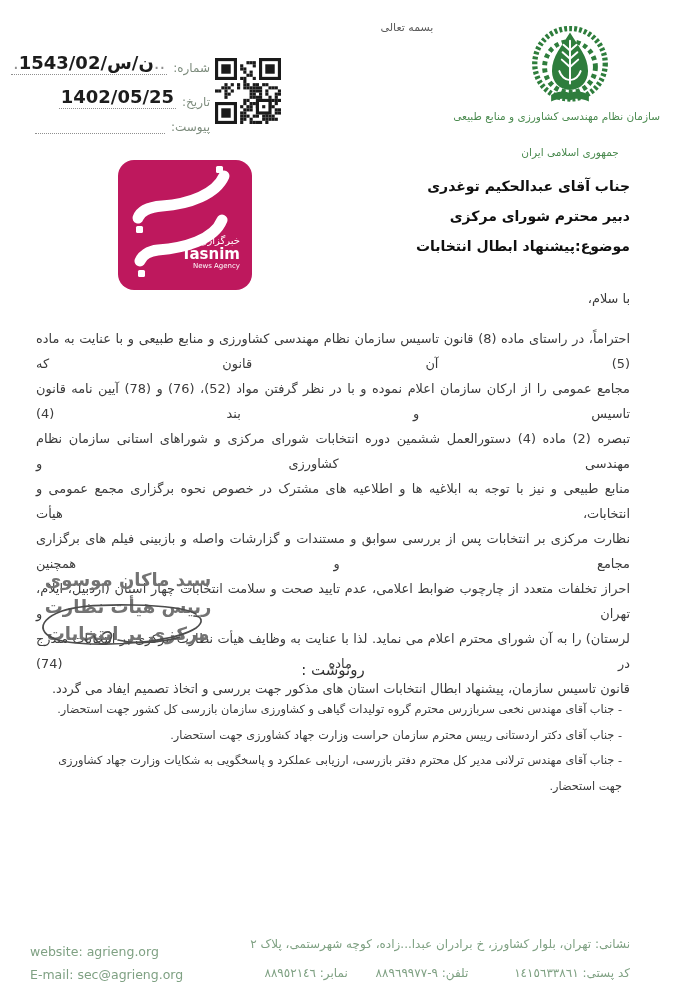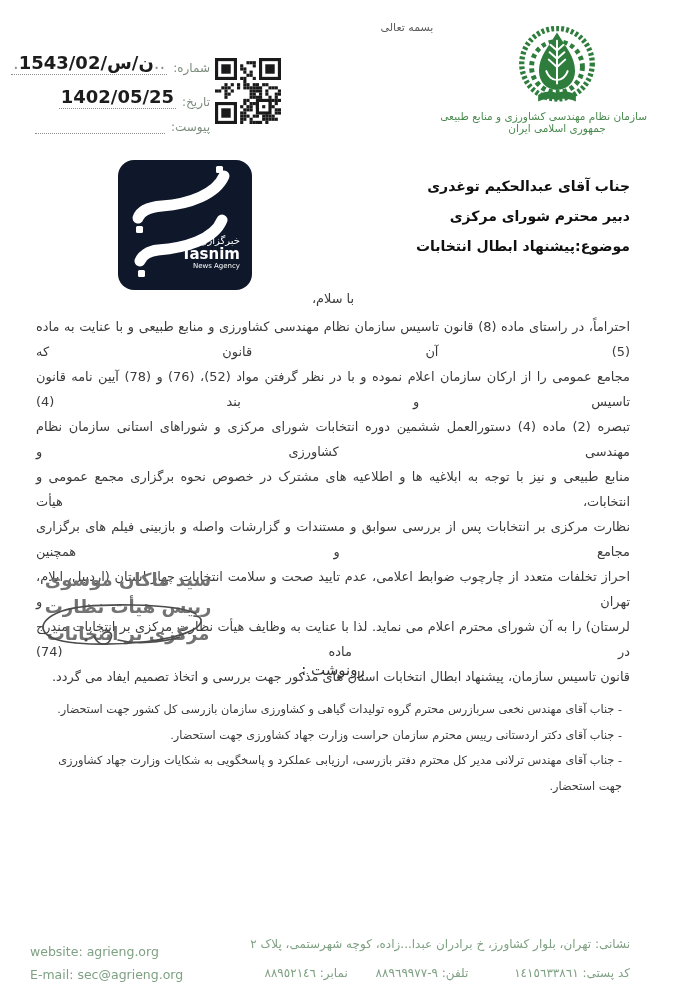--- a/index.html
+++ b/index.html
@@ -15,37 +15,37 @@
   .flabel{white-space:nowrap;color:#7e8d7e;}
   .fval{font-weight:bold;color:#1c1c1c;font-size:18px;border-bottom:1px dotted #8f8f8f;
     padding:0 2px 1px 2px;}
   .num-ltr{direction:ltr;unicode-bidi:bidi-override;display:inline-block;}
   .num-ltr::before{content:".";color:#8f8f8f;font-weight:normal;}
   .num-ltr::after{content:"..";color:#8f8f8f;font-weight:normal;}
   .dateval{min-width:112px;text-align:center;}
   .blankline{display:inline-block;width:130px;height:13px;border-bottom:1px dotted #8f8f8f;}
   .qr{position:absolute;top:58px;left:215px;width:66px;height:66px;}
   
-  .logo-block{position:absolute;top:26px;left:467px;width:180px;text-align:center;}
+  .logo-block{position:absolute;top:26px;left:480px;width:180px;text-align:center;}
   .logo-svg{display:block;margin:0 auto;}
   .org-name{font-size:10.5px;color:#4a8a4f;margin-top:2px;white-space:nowrap;}
-  .org-country{font-size:10.5px;color:#4a8a4f;margin-top:0;}
+  .org-country{font-size:10.5px;color:#4a8a4f;margin-top:24px;}
   
   .watermark{position:absolute;top:160px;left:118px;width:134px;height:130px;
-    background:#0f172a;border-radius:16px;overflow:hidden;}
+    background:#be185d;border-radius:16px;overflow:hidden;}
   .wm-text{position:absolute;right:12px;bottom:20px;text-align:right;color:#ffffff;direction:rtl;}
   .wm-fa{font-size:10px;line-height:11px;}
   .wm-en{font-size:15px;font-weight:bold;line-height:16px;direction:ltr;}
   .wm-sub{font-size:7px;line-height:8px;direction:ltr;}
   
   .recipient{position:absolute;top:171px;right:37px;text-align:right;
     font-size:14px;font-weight:bold;color:#101010;line-height:30px;}
   
   .body-wrap{position:absolute;top:287px;right:37px;left:36px;font-size:12.9px;color:#3b3b3b;}
-  .salutation{line-height:23px;margin-bottom:4px;text-align:center;}
+  .salutation{line-height:23px;margin-bottom:16px;}
   .body-lines div{line-height:25px;text-align:justify;text-align-last:justify;}
   .body-lines div:last-child{text-align-last:right;}
   
   .sig-block{position:absolute;top:566px;left:28px;width:200px;text-align:center;
     font-size:18px;font-weight:bold;color:#737373;line-height:27px;}
   .sig-svg{position:absolute;top:24px;left:0;}
   
   .cc{position:absolute;top:661px;right:37px;left:36px;text-align:right;}
   .cc-label{font-size:15px;color:#333;margin-bottom:18px;text-align:center;}
   .cc-items div{font-size:11.3px;line-height:25.5px;color:#3a3a3a;padding-right:8px;}

